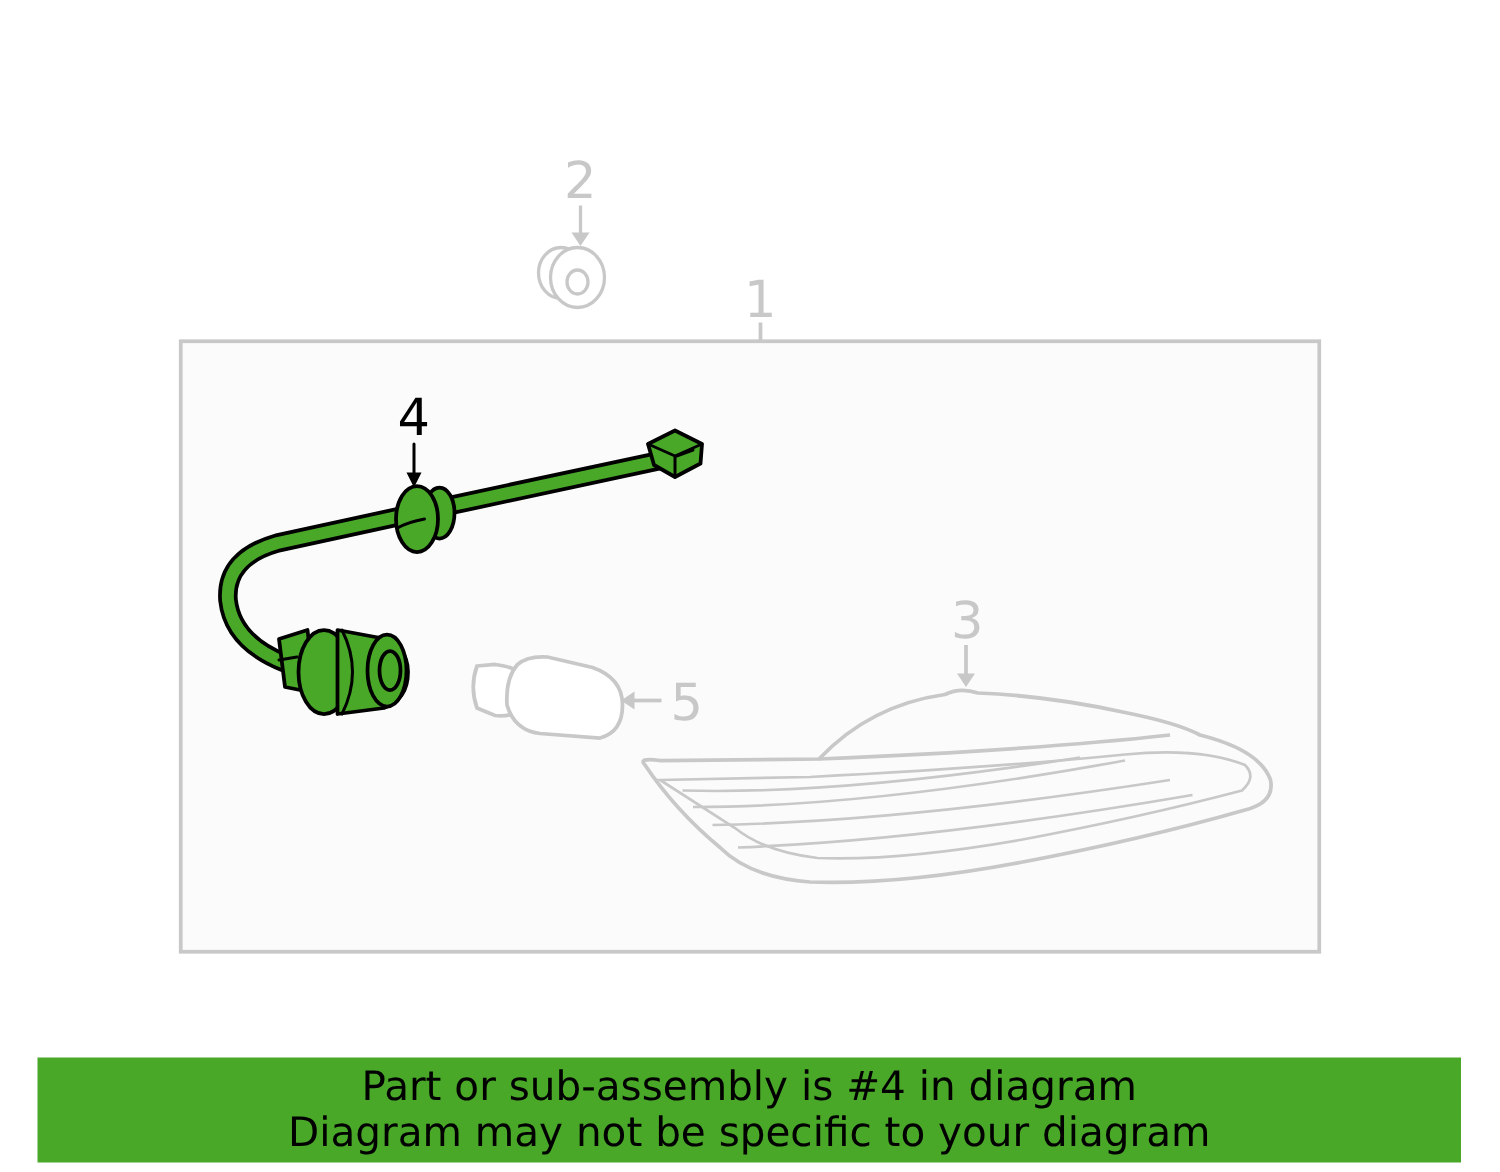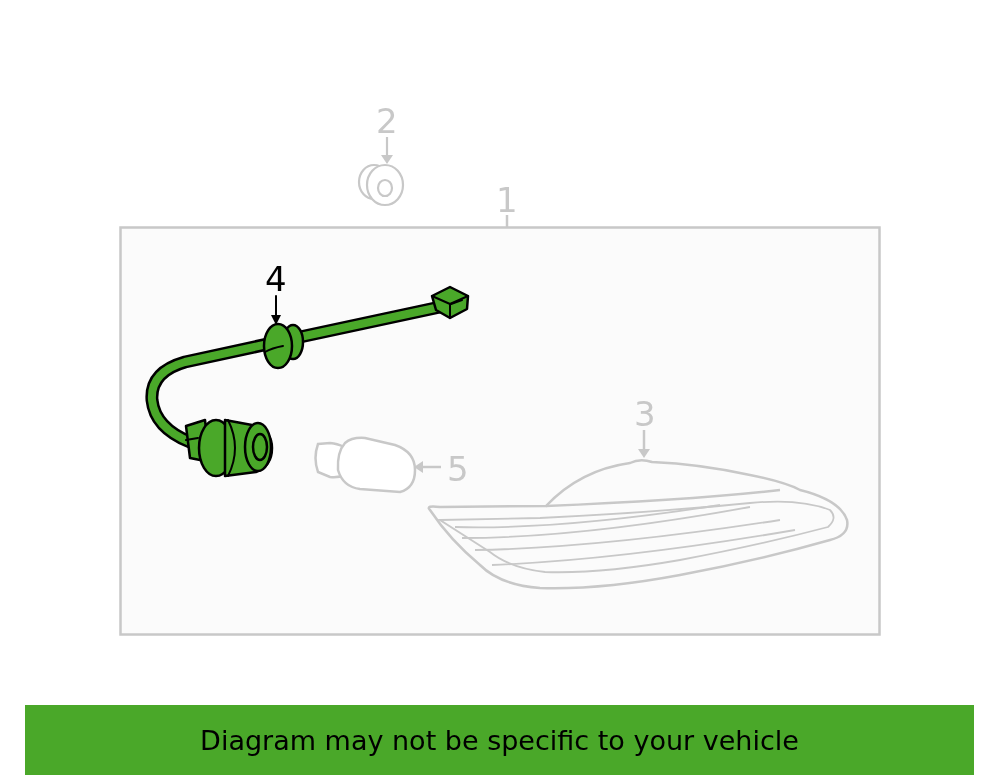--- a/index.html
+++ b/index.html
@@ -79,14 +79,15 @@
   </svg>
 
   <div class="callout" style="left:496px; top:183px;">1</div>
   <div class="callout" style="left:376px; top:104px;">2</div>
   <div class="callout" style="left:634px; top:397px;">3</div>
   <div class="callout active" style="left:265px; top:262px;">4</div>
   <div class="callout" style="left:447px; top:452px;">5</div>
 </div>
 
 <div id="banner">
-  <div class="line">Diagram may not be specific to your vehicle</div>
+  <div class="line">Part or sub-assembly is #4 in diagram</div>
+  <div class="line">Diagram may not be specific to your diagram</div>
 </div>
 
 </body></html>

